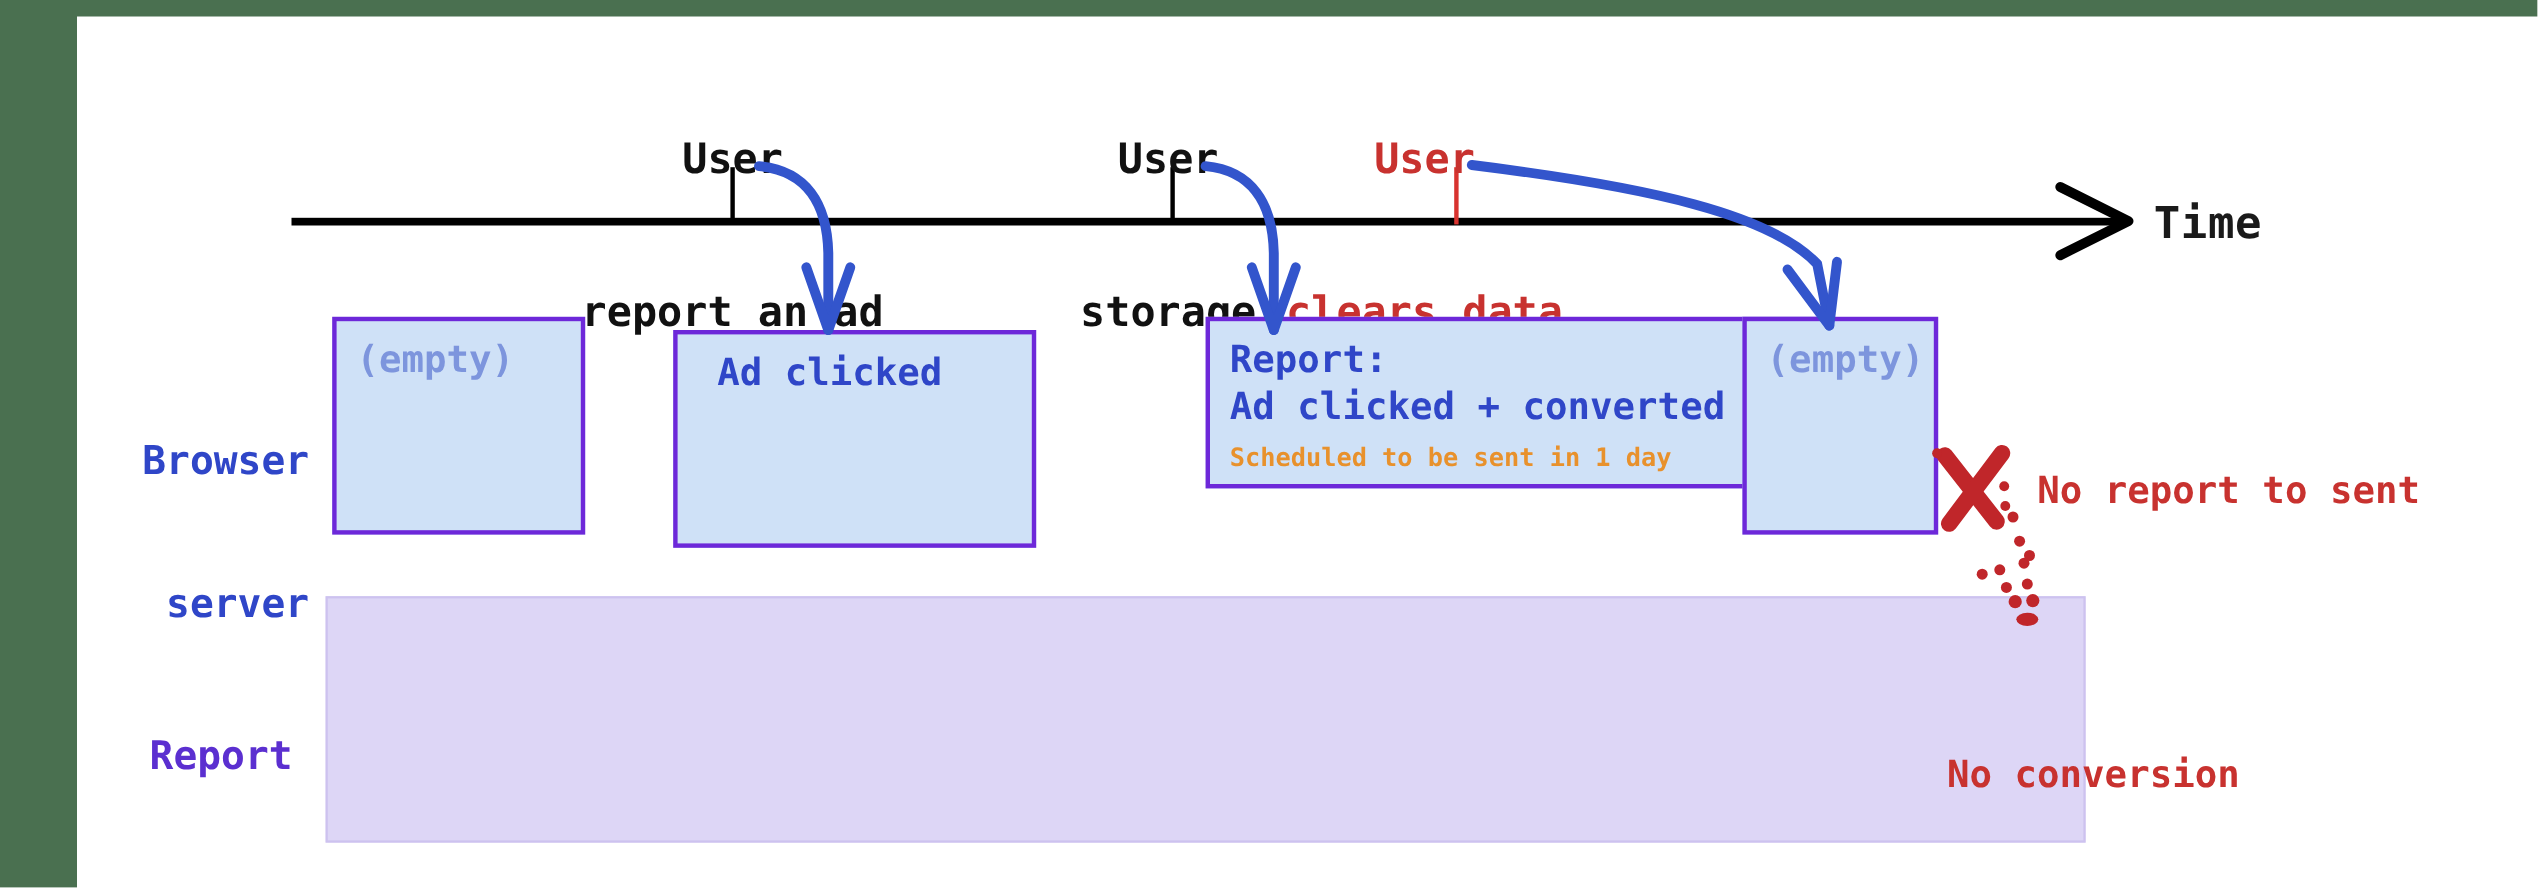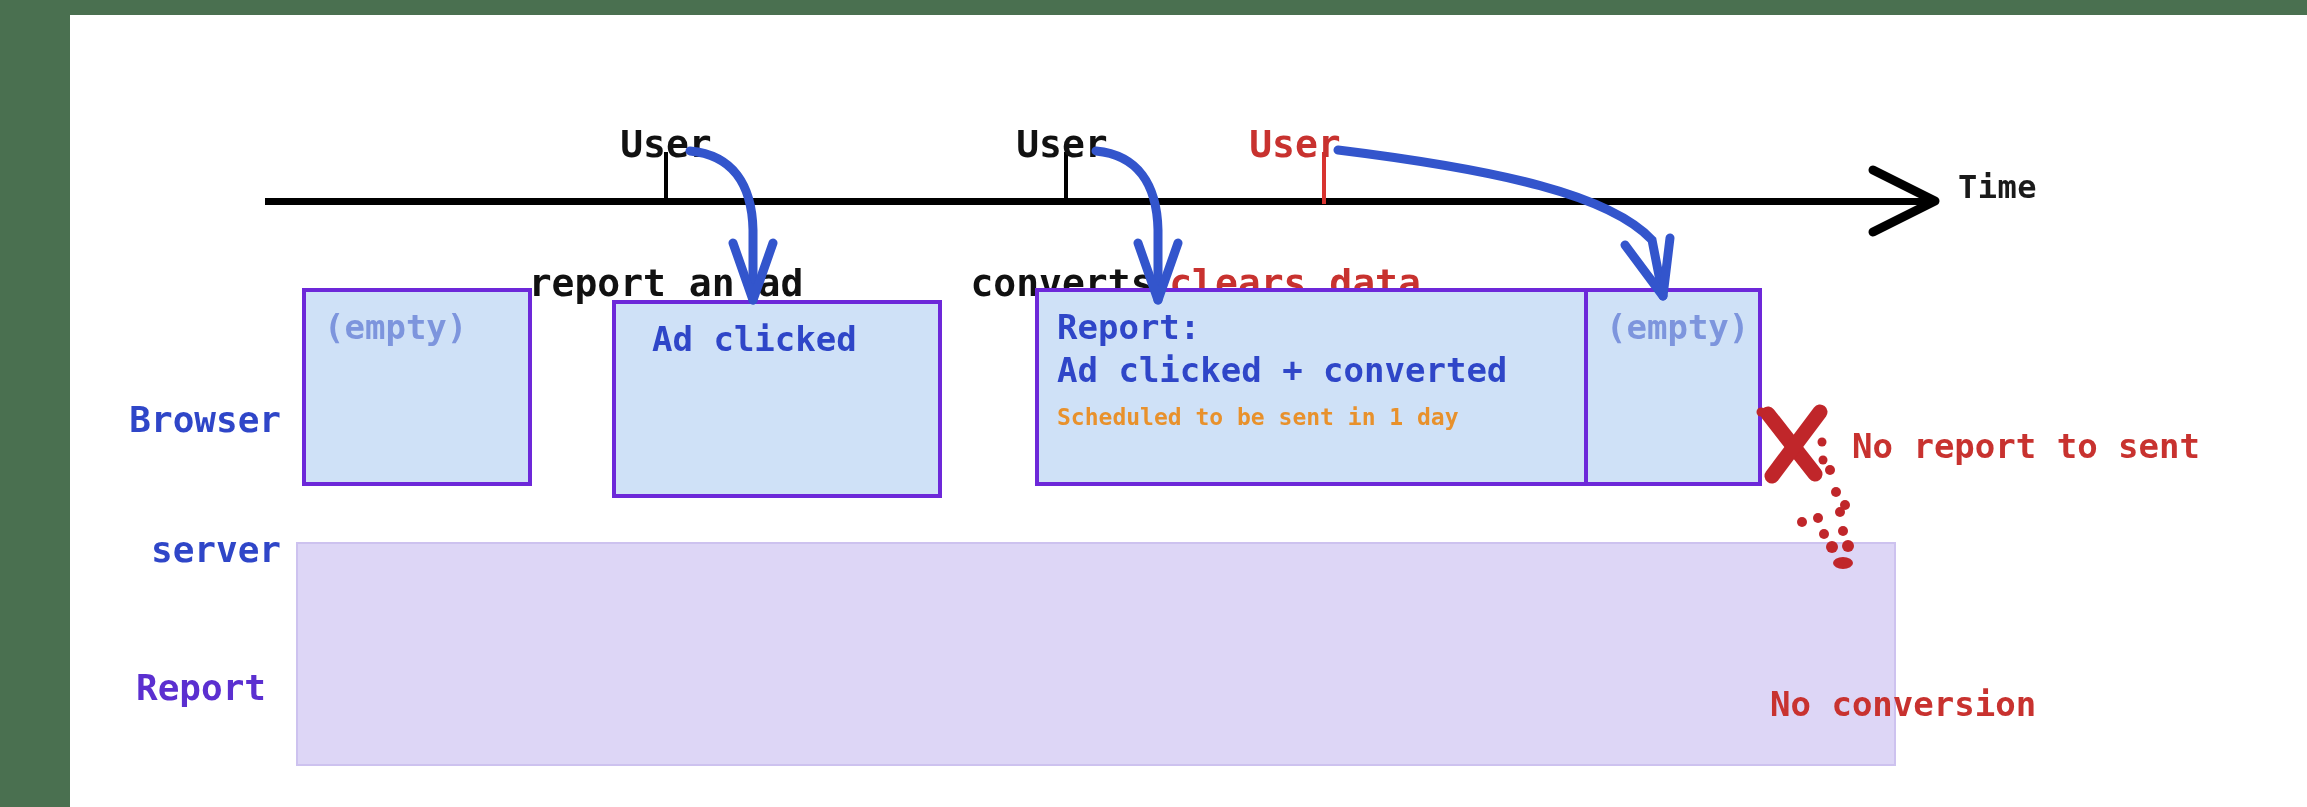--- a/index.html
+++ b/index.html
@@ -46,22 +46,22 @@
     position: absolute;
     width: 4px;
     height: 52px;
     background: #000000;
   }
   .tick.red { background: #d8332f; }
 
   .time-label {
     position: absolute;
     left: 1958px;
-    top: 168px;
-    font-size: 32px;
+    top: 180px;
+    font-size: 40px;
     font-weight: 700;
     color: #1a1a1a;
     letter-spacing: 0.5px;
     white-space: nowrap;
   }
 
   
   .event-caption {
     position: absolute;
     text-align: center;
@@ -153,21 +153,21 @@
 
   <div class="time-label">Time</div>
 
   <div class="event-caption" style="left:476px; top:28px; width:380px;">
     <div>User</div>
     <div>report an ad</div>
   </div>
 
   <div class="event-caption" style="left:912px; top:28px; width:300px;">
     <div>User</div>
-    <div>converts</div>
+    <div>storage</div>
   </div>
 
   <div class="event-caption danger" style="left:1145px; top:28px; width:300px;">
     <div>User</div>
     <div>clears data</div>
   </div>
 
   <div class="row-label browser" style="left:95px; top:312px; width:186px;">
     <div>Browser</div>
     <div>server</div>
@@ -179,21 +179,21 @@
   </div>
 
   <div class="store-box" style="left:302px; top:288px; width:230px; height:198px;">
     <div class="store-line muted">(empty)</div>
   </div>
 
   <div class="store-box" style="left:612px; top:300px; width:330px; height:198px;padding-left:36px;">
     <div class="store-line">Ad clicked</div>
   </div>
 
-  <div class="store-box" style="left:1035px; top:288px; width:555px; height:198px;">
+  <div class="store-box" style="left:1096px; top:288px; width:555px; height:156px;">
     <div class="store-line">Report:</div>
     <div class="store-line">Ad clicked + converted</div>
     <div class="store-line note">Scheduled to be sent in 1 day</div>
   </div>
 
   <div class="store-box" style="left:1584px; top:288px; width:178px; height:198px;">
     <div class="store-line muted">(empty)</div>
   </div>
 
   <div class="server-box"></div>

